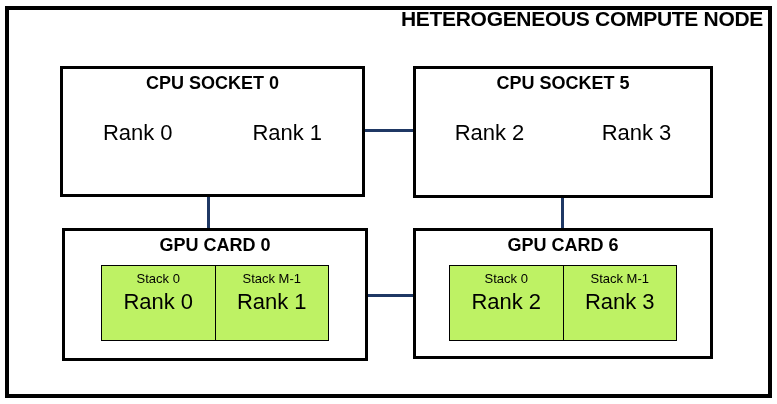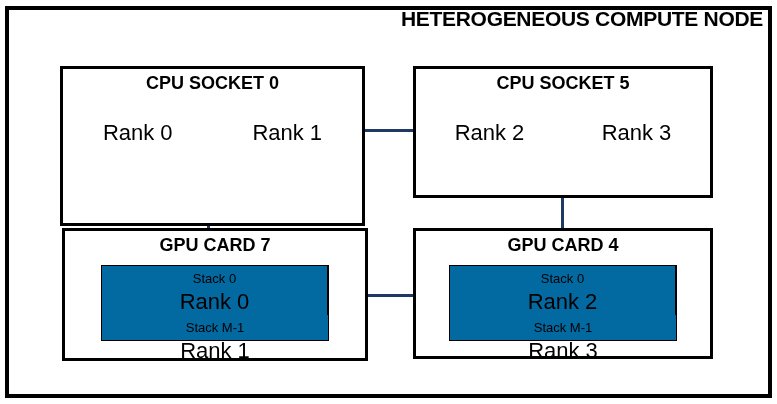--- a/index.html
+++ b/index.html
@@ -35,21 +35,21 @@
     white-space: nowrap;
     z-index: 5;
   }
   .comp-box {
     position: absolute;
     background: #ffffff;
     border: 3px solid #000000;
     box-sizing: border-box;
     z-index: 3;
   }
-  .cpu0 { left: 60px;  top: 66px;  width: 305px; height: 160px; }
+  .cpu0 { left: 60px;  top: 66px;  width: 305px; height: 131px; }
   .cpu1 { left: 413px; top: 66px;  width: 300px; height: 132px; }
   .gpu0 { left: 62px;  top: 228px; width: 306px; height: 133px; }
   .gpu1 { left: 413px; top: 228px; width: 300px; height: 131px; }
   .box-title {
     margin-top: 4px;
     text-align: center;
     font-size: 18px;
     font-weight: bold;
     white-space: nowrap;
   }
@@ -63,22 +63,21 @@
     font-size: 22px;
     white-space: nowrap;
   }
   .stack-box {
     margin: 9px auto 0 auto;
     width: 228px;
     height: 76px;
     border: 1px solid #000000;
     box-sizing: border-box;
     display: flex;
-    background: #0369a1;
-    flex-direction: column;
+    background: #bef264;
   }
   .stack-cell {
     flex: 1;
     text-align: center;
     box-sizing: border-box;
   }
   .stack-cell.first {
     border-right: 1px solid #000000;
   }
   .stack-label {
@@ -125,35 +124,35 @@
 
   <div class="comp-box cpu1">
     <div class="box-title">CPU SOCKET 5</div>
     <div class="ranks-row">
       <div class="rank-cell">Rank 2</div>
       <div class="rank-cell">Rank 3</div>
     </div>
   </div>
 
   <div class="comp-box gpu0">
-    <div class="box-title">GPU CARD 7</div>
+    <div class="box-title">GPU CARD 0</div>
     <div class="stack-box">
       <div class="stack-cell first">
         <div class="stack-label">Stack 0</div>
         <div class="stack-rank">Rank 0</div>
       </div>
       <div class="stack-cell">
         <div class="stack-label">Stack M-1</div>
         <div class="stack-rank">Rank 1</div>
       </div>
     </div>
   </div>
 
   <div class="comp-box gpu1">
-    <div class="box-title">GPU CARD 4</div>
+    <div class="box-title">GPU CARD 6</div>
     <div class="stack-box">
       <div class="stack-cell first">
         <div class="stack-label">Stack 0</div>
         <div class="stack-rank">Rank 2</div>
       </div>
       <div class="stack-cell">
         <div class="stack-label">Stack M-1</div>
         <div class="stack-rank">Rank 3</div>
       </div>
     </div>

